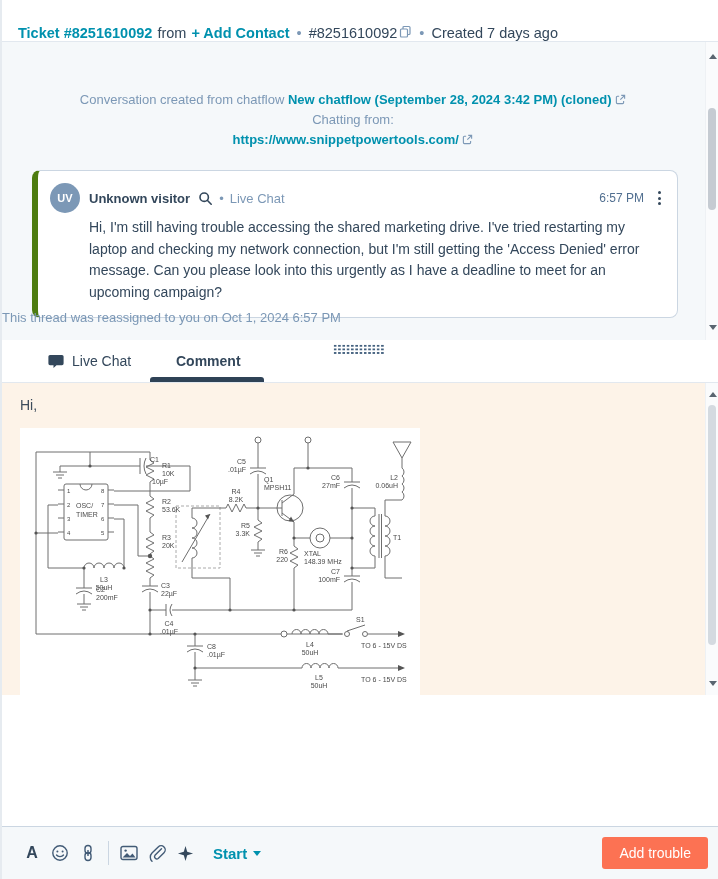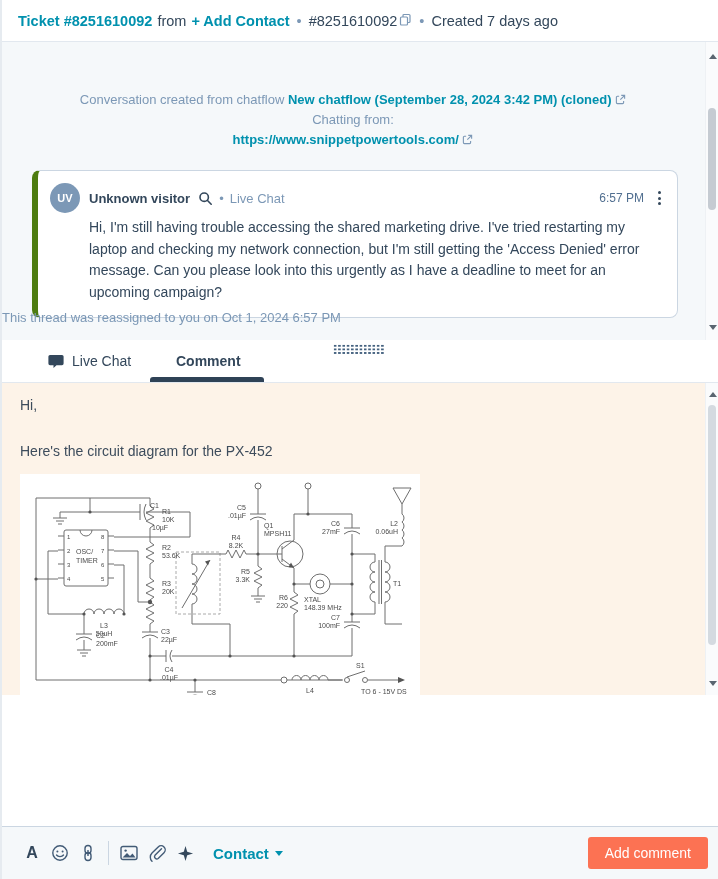--- a/index.html
+++ b/index.html
@@ -2,21 +2,21 @@
 <html><head>
 <meta charset="utf-8">
 <style>
   html,body{margin:0;padding:0;background:#fff;}
   *{box-sizing:border-box;}
   #app{position:relative;width:718px;height:879px;overflow:hidden;
        font-family:"Liberation Sans",sans-serif;color:#33475b;background:#fff;
        border-left:2px solid #e6ebf0;}
   
   .hdr{position:absolute;top:0;left:0;right:0;height:42px;background:#fff;
-       border-bottom:1px solid #e2e8ef;display:flex;align-items:center;
+       border-bottom:1px solid #e2e8ef;display:flex;align-items:flex-end;
        padding-left:16px;font-size:14.5px;white-space:nowrap;}
   .hdr .teal{color:#0091ae;font-weight:bold;}
   .hdr .dark{color:#33475b;}
   .hdr .sep{color:#7c98b6;margin:0 7px;}
   .hdr .num{color:#33475b;}
   .icon-copy{display:inline-block;vertical-align:-1px;margin-left:2px;}
   
   .conv{position:absolute;top:42px;left:0;right:0;height:298px;background:#f5f8fa;overflow:hidden;}
   .card{position:absolute;left:30px;right:40px;background:#fff;border:1px solid #cbd6e2;border-radius:8px;}
   .botcard{top:-24px;height:100px;padding:10px 16px;display:flex;align-items:flex-start;}
@@ -162,21 +162,20 @@
     </div>
     <div class="tab tab-comment">
       <span>Comment</span>
     </div>
     <div class="tab-underline"></div>
     <div class="draghandle"></div>
   </div>
 
   <div class="editor">
     <p>Hi,</p>
-    <p class="p2">Here's the circuit diagram for the PX-452</p>
 
     <div class="imgwrap">
       <svg width="400" height="268" viewBox="0 0 400 268">
         <g class="ckt">
 
           <path d="M16,24 H130 M16,24 V206 M16,206 H261 M267,206 H322"></path>
           <path d="M70,24 V38"></path>
 
           <path d="M40,38 V44 M33,44 H47 M36,47 H44 M38,50 H42"></path>
           <path d="M40,38 H120 M120,30 V46 M126,30 Q122,38 126,46 M126,38 H170 V63 H94"></path>
@@ -363,19 +362,19 @@
       <svg width="18" height="18" viewBox="0 0 18 18">
           <path d="M13.5 4.8 L7 11.3 a2.3 2.3 0 0 0 3.2 3.2 L16 8.7 a4.1 4.1 0 0 0 -5.8 -5.8 L4 9.1 a5.8 5.8 0 0 0 0 8.2" fill="none" stroke="#425b76" stroke-width="1.4" stroke-linecap="round"></path>
         </svg>
     </span>
     <span class="ico">
       <svg width="17" height="17" viewBox="0 0 18 18">
           <path d="M9 1 L10.8 7.2 L17 9 L10.8 10.8 L9 17 L7.2 10.8 L1 9 L7.2 7.2 Z" fill="#33475b"></path>
         </svg>
     </span>
     <span class="insert">
-      <span>Contact</span>
+      <span>Start</span>
       <span class="caret"></span>
     </span>
-    <button class="addbtn">Add comment</button>
+    <button class="addbtn">Add trouble</button>
   </div>
 
 </div>
 
 </body></html>

